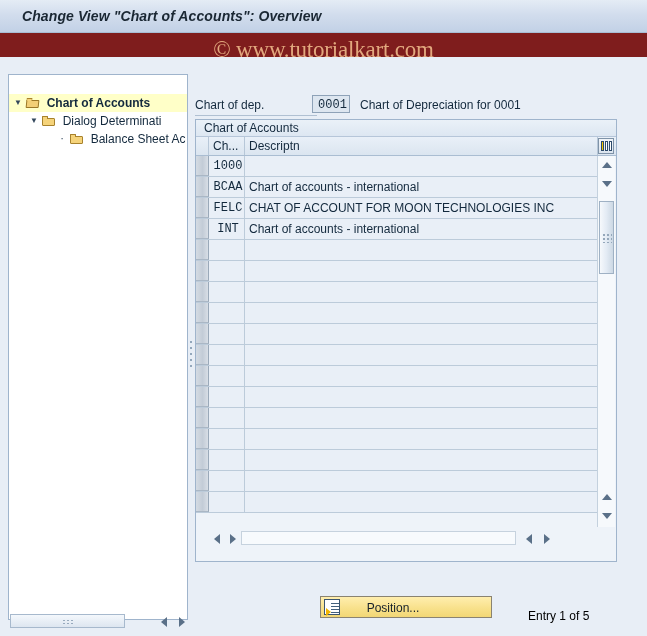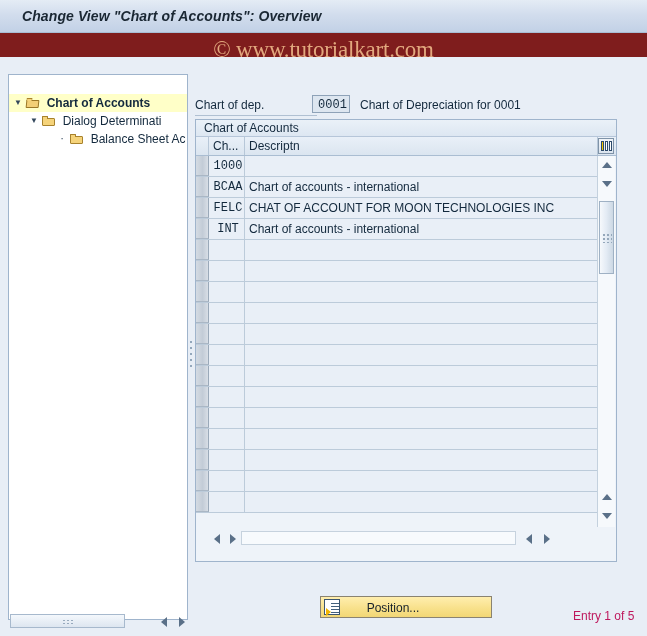--- a/index.html
+++ b/index.html
@@ -422,23 +422,22 @@
     position: absolute; left: 1px; top: 8px;
     width: 0; height: 0;
     border-top: 4px solid transparent;
     border-bottom: 4px solid transparent;
     border-left: 5px solid #f0b400;
   }
   #entry-status {
     position: absolute;
     left: 528px; top: 609px;
     font-size: 12px;
-    color: #be185d;
-    white-space: nowrap;
-    margin-left: 45px;
+    color: #000000;
+    white-space: nowrap;
   }
 </style>
 </head>
 <body>
 
 <div id="titlebar">
   <div class="title-text">Change View "Chart of Accounts": Overview</div>
 </div>
 
 <div id="watermark-band">

